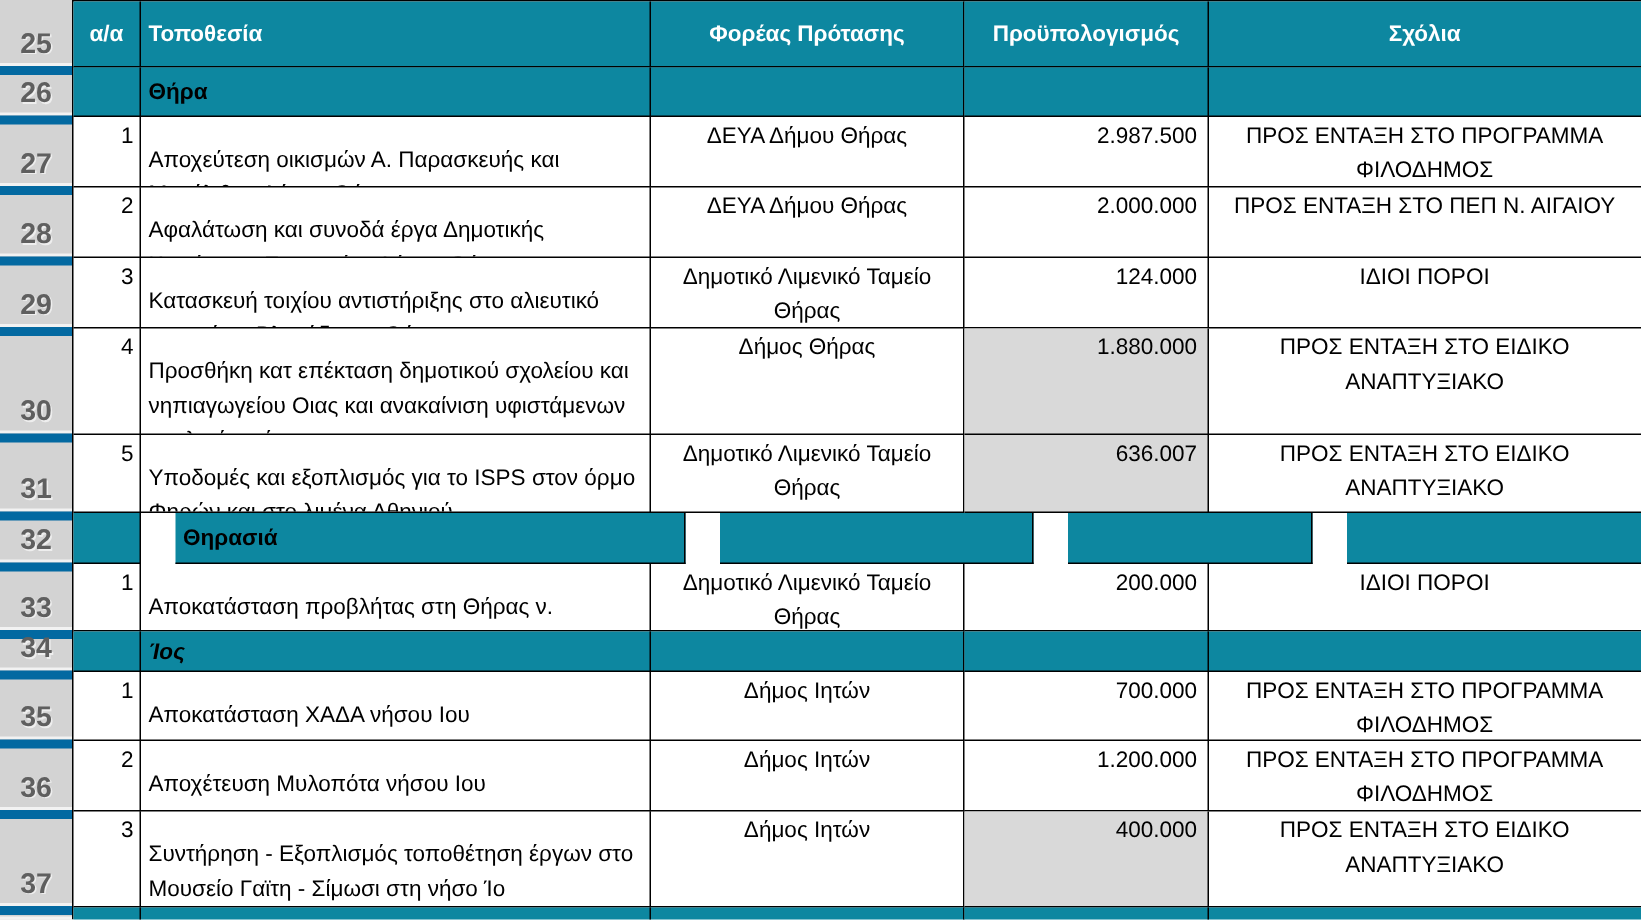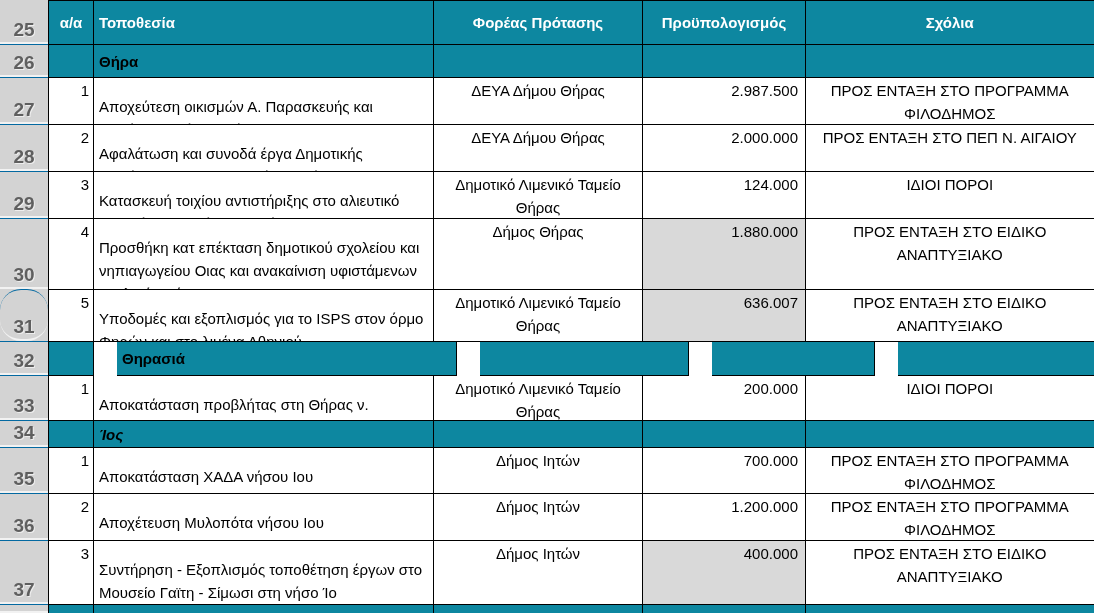--- a/index.html
+++ b/index.html
@@ -12,21 +12,21 @@
   *{margin:0;padding:0;box-sizing:border-box;}
   html,body{width:1094px;height:613px;overflow:hidden;}
   body{font-family:"Liberation Sans", sans-serif;background:#fff;}
   #sheet{position:relative;width:1094px;height:613px;display:flex;}
 
   
   #gutter{width:48px;flex:0 0 48px;background:var(--gutter-bg);}
   .gutter-cell{
     background:var(--gutter-bg);
     border-bottom:2px solid #f2f2f2;
-    border-top:1px solid #0369a1;
+    border-top:6px solid #0369a1;
     display:flex;align-items:flex-end;justify-content:center;
     color:var(--gutter-text);font-weight:bold;font-size:19px;
     text-shadow:1px 1px 0 #eeeeee;
     padding-bottom:1px;
   }
   .gutter-cell:first-child{border-top:none;}
 
   
   #grid{flex:1 1 auto;border-left:1.5px solid var(--border);border-top:1.5px solid var(--border);}
   .trow{display:grid;grid-template-columns:45px 340px 209px 163px 288.5px;}
@@ -58,21 +58,21 @@
 <body>
 
 <div id="sheet">
   <div id="gutter">
       <div class="gutter-cell" style="height: 44px;">25</div>
       <div class="gutter-cell" style="height: 33px;">26</div>
       <div class="gutter-cell" style="height: 47px;">27</div>
       <div class="gutter-cell" style="height: 47px;">28</div>
       <div class="gutter-cell" style="height: 47px;">29</div>
       <div class="gutter-cell" style="height: 71px;">30</div>
-      <div class="gutter-cell" style="height: 52px; border-radius: 21px;">31</div>
+      <div class="gutter-cell" style="height: 52px;">31</div>
       <div class="gutter-cell" style="height: 34px;">32</div>
       <div class="gutter-cell" style="height: 45px;">33</div>
       <div class="gutter-cell" style="height: 27px;">34</div>
       <div class="gutter-cell" style="height: 46px;">35</div>
       <div class="gutter-cell" style="height: 47px;">36</div>
       <div class="gutter-cell" style="height: 64px;">37</div>
       <div class="gutter-cell" style="height: 9px;"></div>
     </div>
   <div id="grid">
       <div class="trow" style="height: 44px;">

